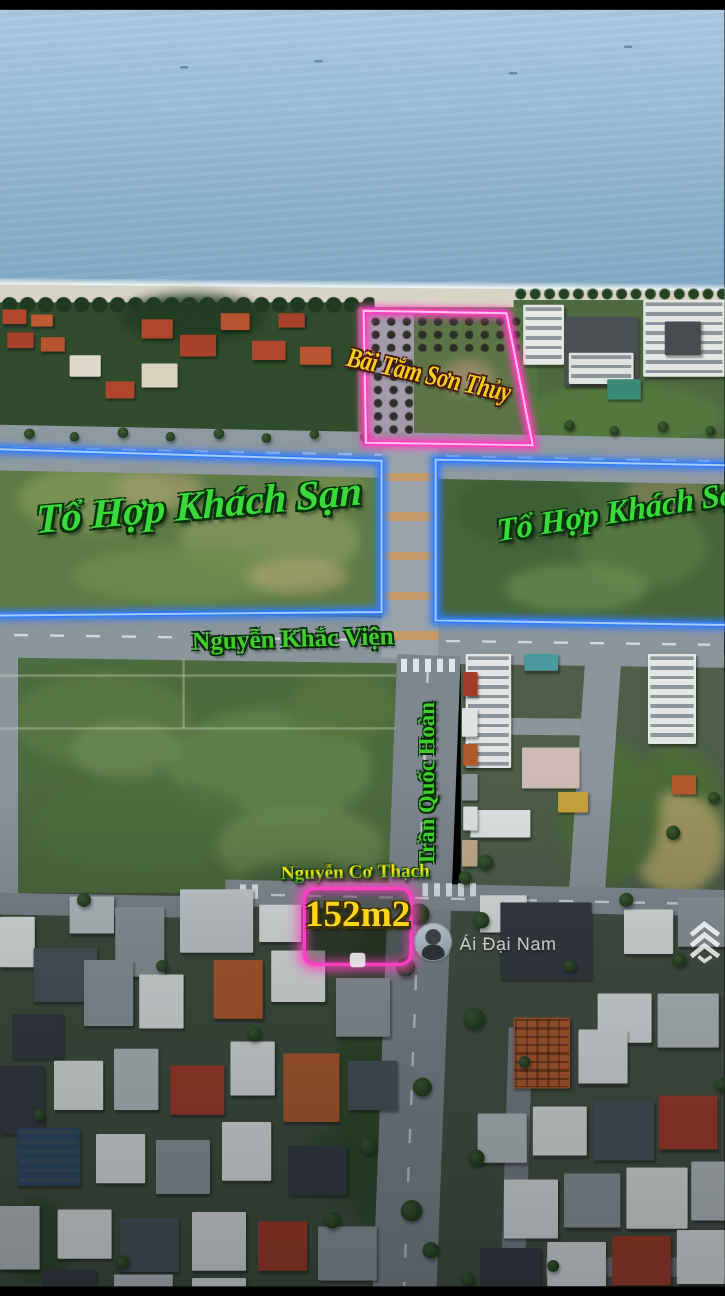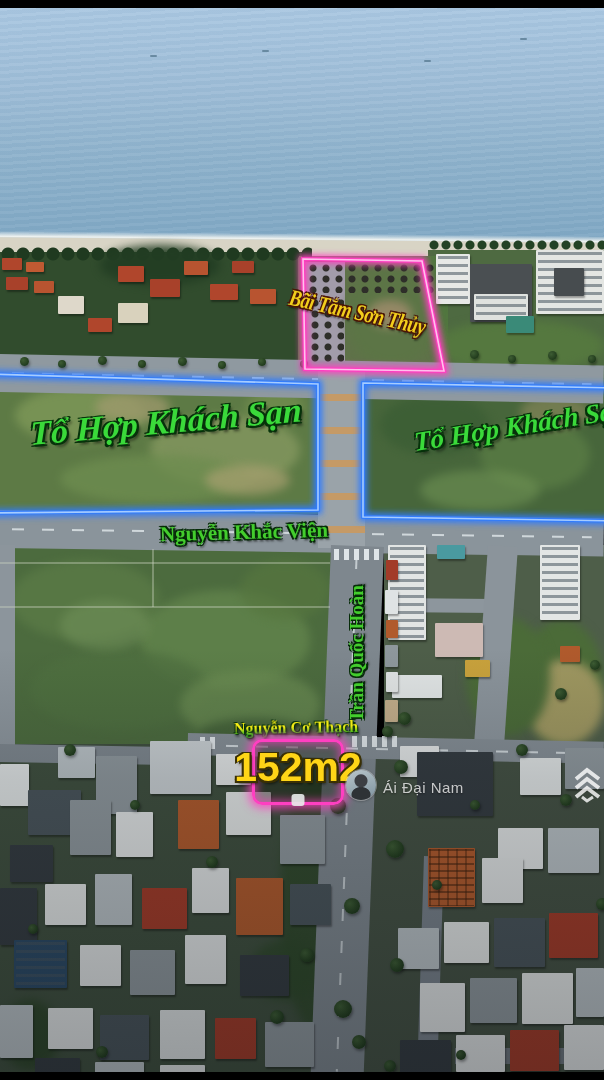--- a/index.html
+++ b/index.html
@@ -65,21 +65,21 @@
     text-shadow:-1.5px -1.5px 0 #062b08,1.5px -1.5px 0 #062b08,-1.5px 1.5px 0 #062b08,1.5px 1.5px 0 #062b08,2px 3px 2px rgba(0,0,0,.5);}
   .lbl-beach{color:var(--label-yellow);font-style:italic;letter-spacing:-.5px;
     text-shadow:-1.5px -1.5px 0 #4a1606,1.5px -1.5px 0 #4a1606,-1.5px 1.5px 0 #4a1606,1.5px 1.5px 0 #4a1606,2px 3px 2px rgba(0,0,0,.5);}
   .lbl-nct{background:linear-gradient(180deg,#f8ef16 40%,#35b31c 82%);
     -webkit-background-clip:text;background-clip:text;color:transparent;
     filter:drop-shadow(1px 1px 0 #06300a) drop-shadow(-1px -1px 0 #06300a) drop-shadow(1px 2px 1px rgba(0,0,0,.5));}
   .badge{position:absolute;left:252px;top:739px;width:86px;height:60px;z-index:25;
     border:3px solid var(--neon-pink);border-radius:10px;background:rgba(22,28,16,.38);
     box-shadow:0 0 10px 3px rgba(255,63,193,.85),inset 0 0 8px 2px rgba(255,63,193,.65);
     display:flex;align-items:flex-start;justify-content:center;}
-  .badge .area{font-family:Liberation Sans, sans-serif;font-weight:700;font-size:41px;color:var(--area-yellow);margin-top:2px;
+  .badge .area{font-family:Liberation Serif, serif;font-weight:700;font-size:31px;color:var(--area-yellow);margin-top:2px;
     text-shadow:-2px -1px 0 #3a3004,2px -1px 0 #3a3004,-2px 2px 0 #3a3004,2px 2px 0 #3a3004,2px 3px 3px rgba(0,0,0,.6);}
   .badge::after{content:"";position:absolute;left:50%;bottom:-4px;transform:translateX(-50%);
     width:13px;height:12px;background:#e8ebea;border-radius:3px;opacity:.9;}
   .avatar{position:absolute;left:346px;top:770px;width:30px;height:30px;border-radius:50%;z-index:26;
     background:radial-gradient(circle 6px at 50% 36%,#3c3f44 0 6px,transparent 7px),
                radial-gradient(ellipse 10px 8px at 50% 82%,#2e3236 0 9px,transparent 10px),
                linear-gradient(160deg,#b9c6cc,#7d929e);
     box-shadow:0 0 0 1px rgba(255,255,255,.35),0 1px 3px rgba(0,0,0,.4);}
   .wm-text{position:absolute;left:383px;top:779px;z-index:26;font-size:15px;letter-spacing:.5px;
     color:rgba(255,255,255,.74);text-shadow:0 1px 2px rgba(0,0,0,.45);}

